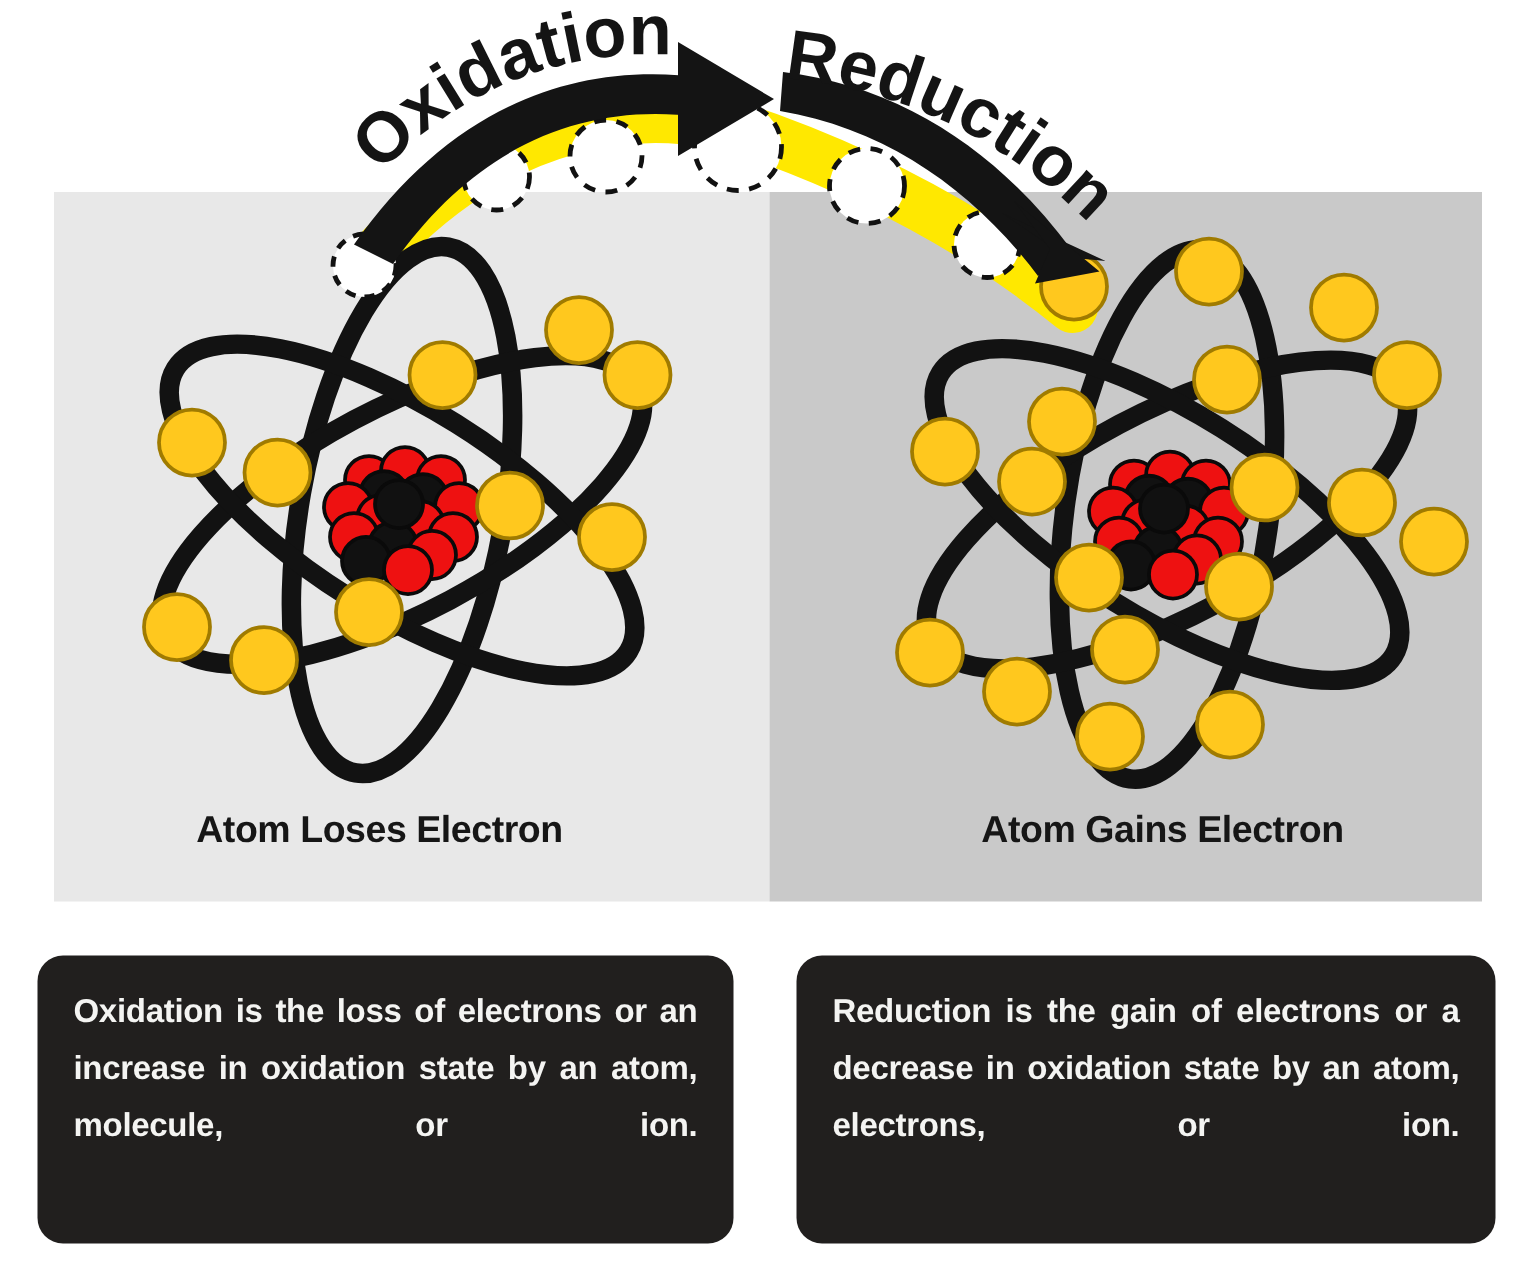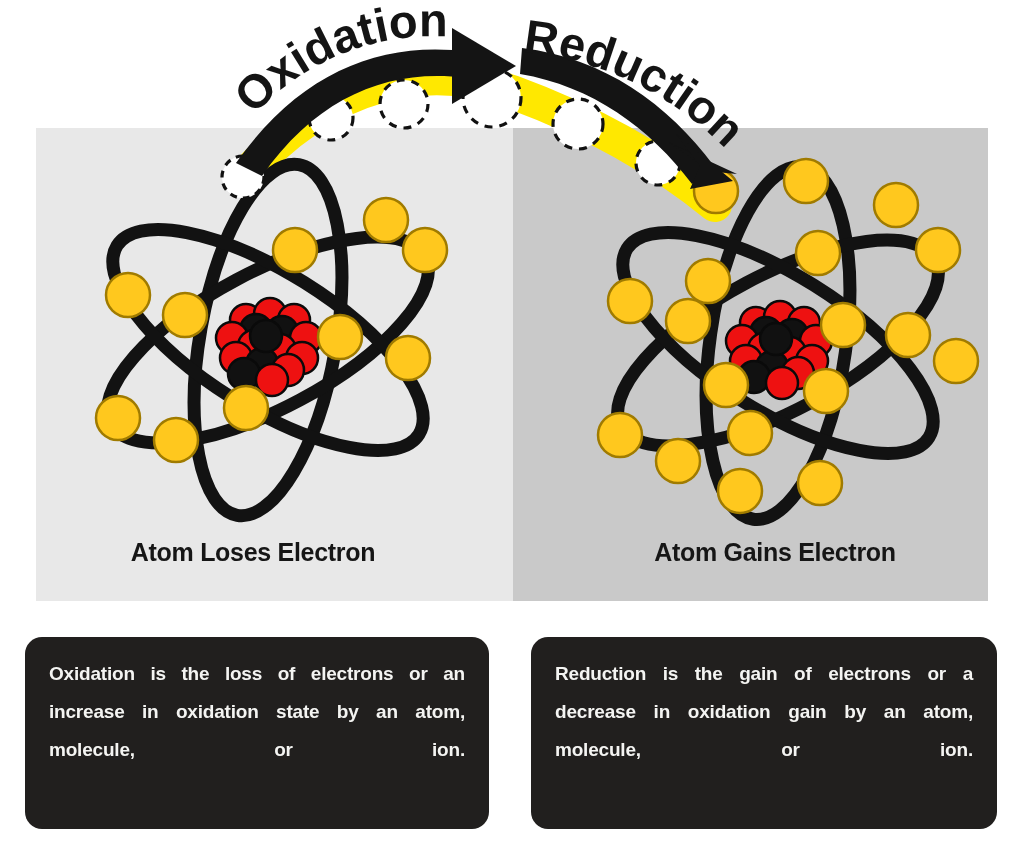--- a/index.html
+++ b/index.html
@@ -46,21 +46,21 @@
     position: absolute;
     background: #211f1e;
     border-radius: 17px;
     box-sizing: border-box;
   }
   .defbox p {
     margin: 0;
     color: #f4f4f2;
     font-family: "Liberation Sans", sans-serif;
     font-weight: bold;
-    font-size: 19px;
+    font-size: 22px;
     line-height: 38px;
     text-align: justify;
     text-justify: inter-word;
     letter-spacing: -0.2px;
   }
   .defbox p::after {
     content: "";
     display: inline-block;
     width: 100%;
   }
@@ -223,16 +223,16 @@
 
     <text class="panel-label" x="253" y="561" text-anchor="middle">Atom Loses Electron</text>
     <text class="panel-label" x="775" y="561" text-anchor="middle">Atom Gains Electron</text>
   </svg>
 
   <div class="defbox" id="box-left">
     <p>Oxidation is the loss of electrons or  an increase in oxidation state by an atom, molecule, or ion.</p>
   </div>
 
   <div class="defbox" id="box-right">
-    <p>Reduction is the gain of electrons or  a decrease in oxidation gain by an atom, molecule, or ion.</p>
+    <p>Reduction is the gain of electrons or  a decrease in oxidation state by an atom, electrons, or ion.</p>
   </div>
 
 </div>
 
 </body></html>

